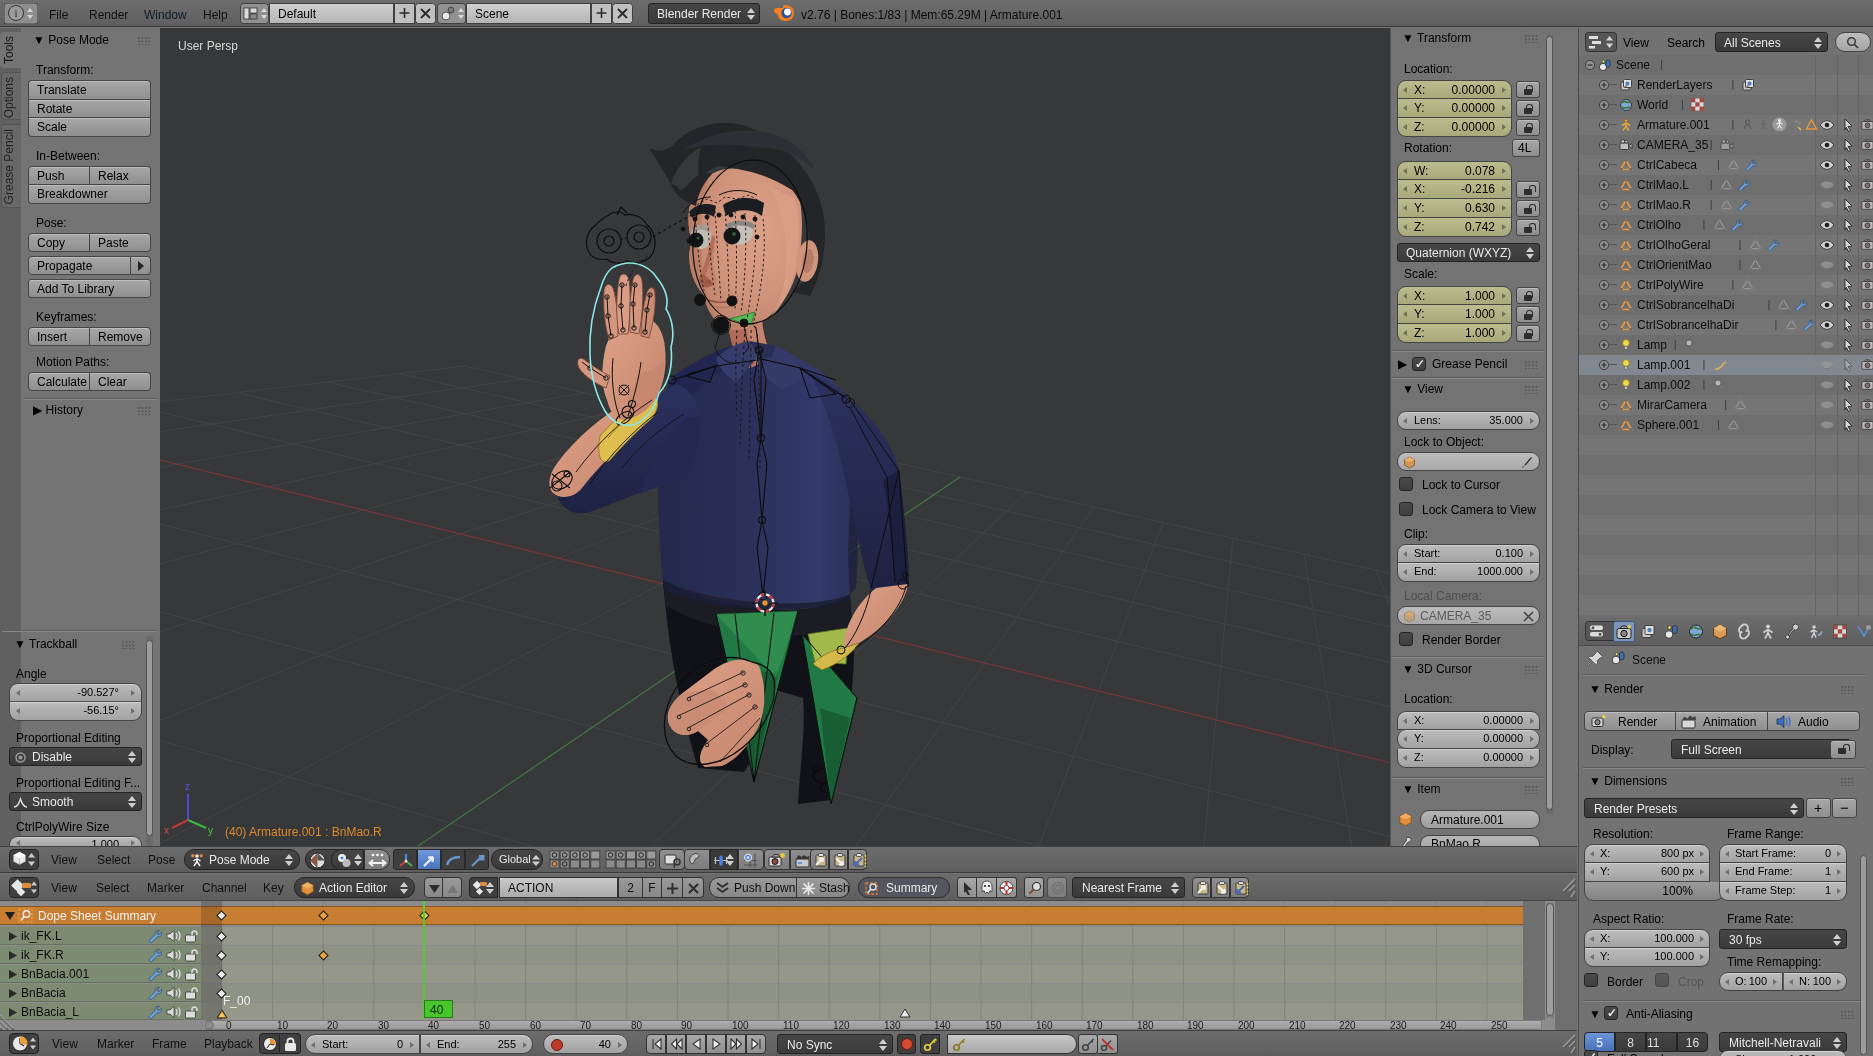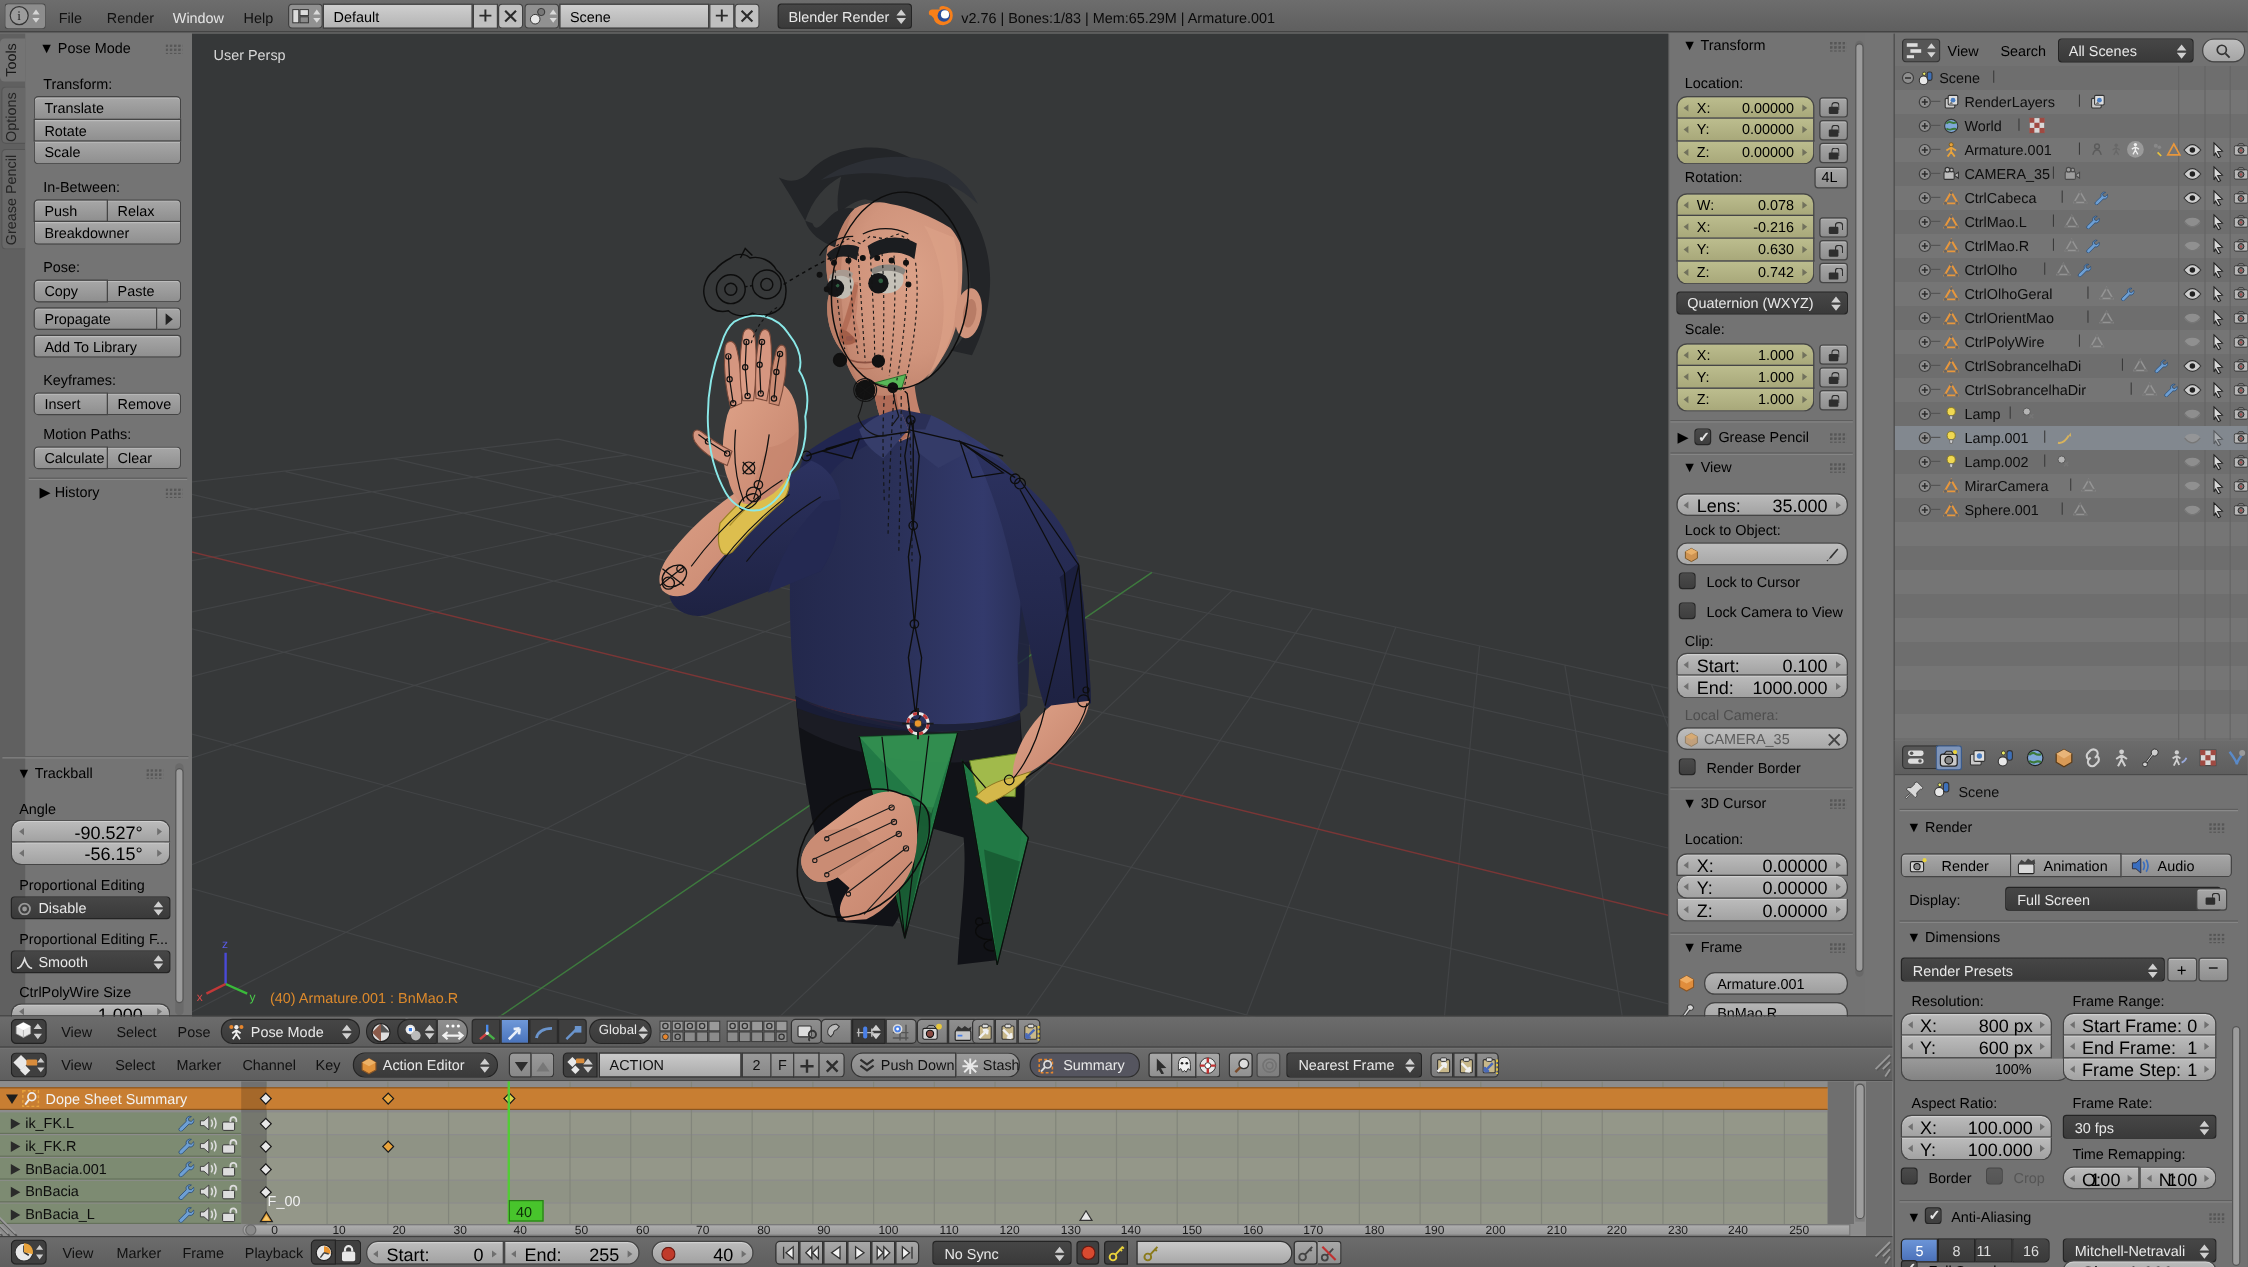--- a/index.html
+++ b/index.html
@@ -1,18 +1,18 @@
 <!DOCTYPE html>
 <html><head><meta charset="utf-8"><style>
 *{margin:0;padding:0;box-sizing:border-box}
 html,body{width:1873px;height:1056px;overflow:hidden;background:#747474;font-family:"Liberation Sans",sans-serif;}
 .abs{position:absolute}
 .lbl{position:absolute;font-size:12px;color:#000;white-space:nowrap}
 .btn{position:absolute;background:linear-gradient(#a7a7a7,#8f8f8f);border:1px solid #454545;border-radius:3px;color:#000;font-size:12px;text-align:center;box-shadow:inset 0 1px 0 rgba(255,255,255,.25)}
-.num{position:absolute;background:linear-gradient(#bcbcbc,#a2a2a2);border:1px solid #454545;border-radius:9px;color:#000;font-size:15px;box-shadow:inset 0 1px 0 rgba(255,255,255,.3)}
+.num{position:absolute;background:linear-gradient(#bcbcbc,#a2a2a2);border:1px solid #454545;border-radius:9px;color:#000;font-size:11px;box-shadow:inset 0 1px 0 rgba(255,255,255,.3)}
 .khaki{position:absolute;background:linear-gradient(#bcbd8e,#a8a87a);border:1px solid #454545;color:#000;font-size:12px}
 .dark{position:absolute;background:linear-gradient(#464646,#3a3a3a);border:1px solid #242424;border-radius:3px;color:#e8e8e8;font-size:12px}
 .phead{position:absolute;font-size:12px;color:#000;white-space:nowrap}
 .arrL{position:absolute;width:0;height:0;border-top:3.5px solid transparent;border-bottom:3.5px solid transparent;border-right:4px solid #3c3c3c;opacity:.55}
 .arrR{position:absolute;width:0;height:0;border-top:3.5px solid transparent;border-bottom:3.5px solid transparent;border-left:4px solid #3c3c3c;opacity:.55}
 .chk{position:absolute;width:14px;height:14px;background:linear-gradient(#4a4a4a,#3e3e3e);border:1px solid #252525;border-radius:3px}
 .tick{position:absolute;color:#e6e6e6;font-size:12px;font-weight:bold}
 .dots{position:absolute;width:14px;height:8px;opacity:.5;background:
 radial-gradient(circle at 1px 1px,#3a3a3a 1px,transparent 1.2px) 0 0/3.5px 3.5px}
 .sep{position:absolute;height:1px;background:#5e5e5e;box-shadow:0 1px 0 #8a8a8a}
@@ -22,21 +22,21 @@
 <div class="abs" style="left:0;top:0;width:1873px;height:27px;background:linear-gradient(#6d6d6d,#5f5f5f);border-bottom:1px solid #3a3a3a"></div>
 <div id="hdr">
  <svg class="abs" style="left:4px;top:3px" width="34" height="21" viewBox="0 0 34 21">
   <rect x="0" y="0" width="34" height="21" rx="3" fill="#8d8d8d" stroke="#454545"></rect>
   <circle cx="12" cy="10" r="7.5" fill="#9c9c9c" stroke="#333"></circle>
       <text x="12" y="14" font-size="11" text-anchor="middle" fill="#222" font-family="Liberation Serif">i</text>
   <path d="M26 9l3-4 3 4zM26 12l3 4 3-4z" fill="#d5d5d5" transform="translate(-3,0)"></path>
  </svg>
  <div class="lbl" style="left:49px;top:8px;color:#111">File</div>
  <div class="lbl" style="left:89px;top:8px;color:#111">Render</div>
- <div class="lbl" style="left:144px;top:8px;color:#e5e5e5">Window</div>
+ <div class="lbl" style="left:144px;top:8px;color:#0f172a">Window</div>
  <div class="lbl" style="left:203px;top:8px;color:#111">Help</div>
  <svg class="abs" style="left:240px;top:3px" width="29" height="21">
       <rect x="0.5" y="0.5" width="28" height="20" rx="3" fill="#919191" stroke="#404040"></rect>
       <rect x="4" y="5" width="5" height="11" fill="#dcdcdc" stroke="#333" stroke-width=".8"></rect>
       <rect x="10" y="5" width="7" height="5" fill="#dcdcdc" stroke="#333" stroke-width=".8"></rect>
       <rect x="10" y="11" width="7" height="5" fill="#8a8a8a" stroke="#333" stroke-width=".8"></rect>
       <path d="M21 9l3-4 3 4zM21 12l3 4 3-4z" fill="#dadada"></path>
     </svg>
  <div class="abs" style="left:269px;top:3px;width:125px;height:21px;background:linear-gradient(#cfcfcf,#b4b4b4);border:1px solid #404040;border-radius:0"> 
       <span style="position:absolute;left:8px;top:3px;font-size:12px;color:#000">Default</span>
@@ -570,21 +570,21 @@
       <div class="arrL" style="left:5px;top:6px"></div>
       <div class="arrR" style="right:5px;top:6px"></div>
     </div>
  <div class="num" style="left:1397px;top:749px;width:143px;height:19px;border-top:0;border-radius:0 0 9px 9px">
       <span style="position:absolute;left:16px;top:2px">Z:</span>
       <span style="position:absolute;right:16px;top:2px">0.00000</span>
       <div class="arrL" style="left:5px;top:6px"></div>
       <div class="arrR" style="right:5px;top:6px"></div>
     </div>
  <div class="sep" style="left:1392px;top:777px;width:152px"></div>
- <div class="phead" style="left:1402px;top:782px">▼ Frame</div>
+ <div class="phead" style="left:1402px;top:782px">▼ Item</div>
     <div class="dots" style="left:1525px;top:786px"></div>
  <svg class="abs" style="left:1398px;top:812px" width="15" height="15" viewBox="0 0 13 13">
       <path d="M6.5 1l5 2.8v5.4l-5 2.8-5-2.8V3.8z" fill="#e08d3c" stroke="#8a5626" stroke-width=".8"></path>
       <path d="M6.5 1l5 2.8-5 2.7-5-2.7z" fill="#f0ad62"></path>
     </svg>
  <div class="abs" style="left:1420px;top:810px;width:120px;height:19px;background:linear-gradient(#b5b5b5,#9e9e9e);border:1px solid #454545;border-radius:9px">
       <span style="position:absolute;left:10px;top:2px;font-size:12px">Armature.001</span>
     </div>
  <svg class="abs" style="left:1398px;top:836px" width="15" height="15" viewBox="0 0 14 14">
       <path d="M3 11 L8 4 Q7 2.5 8.5 1.5 Q10.5 0.5 11.5 2 Q13 3 12 4.5 Q11 6 9.5 5.5 L4.5 12z" fill="#d8d8d8" stroke="#444" stroke-width=".9"></path>

